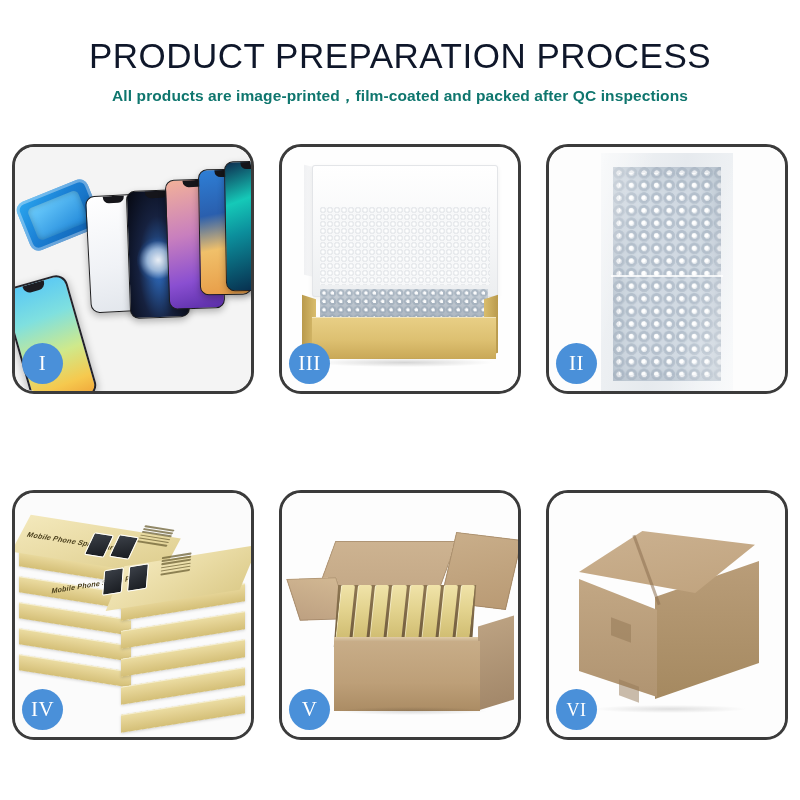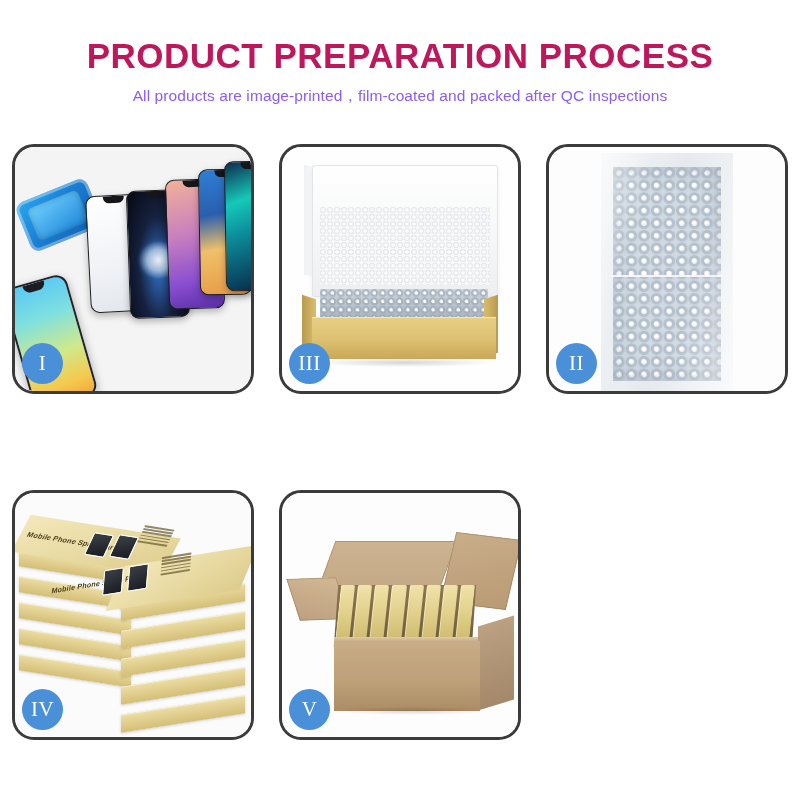--- a/index.html
+++ b/index.html
@@ -8,27 +8,27 @@
     background: #ffffff;
     font-family: "Liberation Sans", sans-serif;
     overflow: hidden;
   }
   .page { position: relative; width: 800px; height: 800px; background: #fff; }
 
   
   .header { width: 800px; padding-top: 38px; text-align: center; }
   .title {
     font-family: "Liberation Sans", sans-serif;
-    font-size: 35px; font-weight: 700; letter-spacing: 0.5px;
-    color: #be185d; line-height: 1.0; white-space: nowrap;
+    font-size: 35px; font-weight: 400; letter-spacing: 0.5px;
+    color: #0f172a; line-height: 1.0; white-space: nowrap;
   }
   .subtitle {
     margin-top: 13px;
     font-family: "Liberation Sans", sans-serif;
-    font-size: 15.5px; font-weight: 400; color: #8b5cf6;
+    font-size: 15.5px; font-weight: 700; color: #0f766e;
     letter-spacing: 0.1px; white-space: nowrap;
   }
 
   
   .grid {
     position: absolute; left: 12px; top: 144px;
     width: 776px; height: 582px;
     display: grid;
     grid-template-columns: repeat(3, 242px);
     grid-template-rows: repeat(2, 250px);
@@ -452,15 +452,28 @@
           <span></span>
         </div>
         <div class="c5-rim"></div>
         <div class="c5-side"></div>
         <div class="c5-front"></div>
         <div class="c5-shadow"></div>
       </div>
       <div class="badge">V</div>
     </div>
 
+    <div class="panel p6">
+      <div class="panel-stage">
+        <div class="stagebg"></div>
+        <div class="c6-right"></div>
+        <div class="c6-left"></div>
+        <div class="c6-top"></div>
+        <div class="c6-topseam"></div>
+        <div class="c6-tab1"></div>
+        <div class="c6-tab2"></div>
+        <div class="c6-shadow"></div>
+      </div>
+      <div class="badge wide">VI</div>
+    </div>
 
   </div>
 </div>
 
 </body></html>

